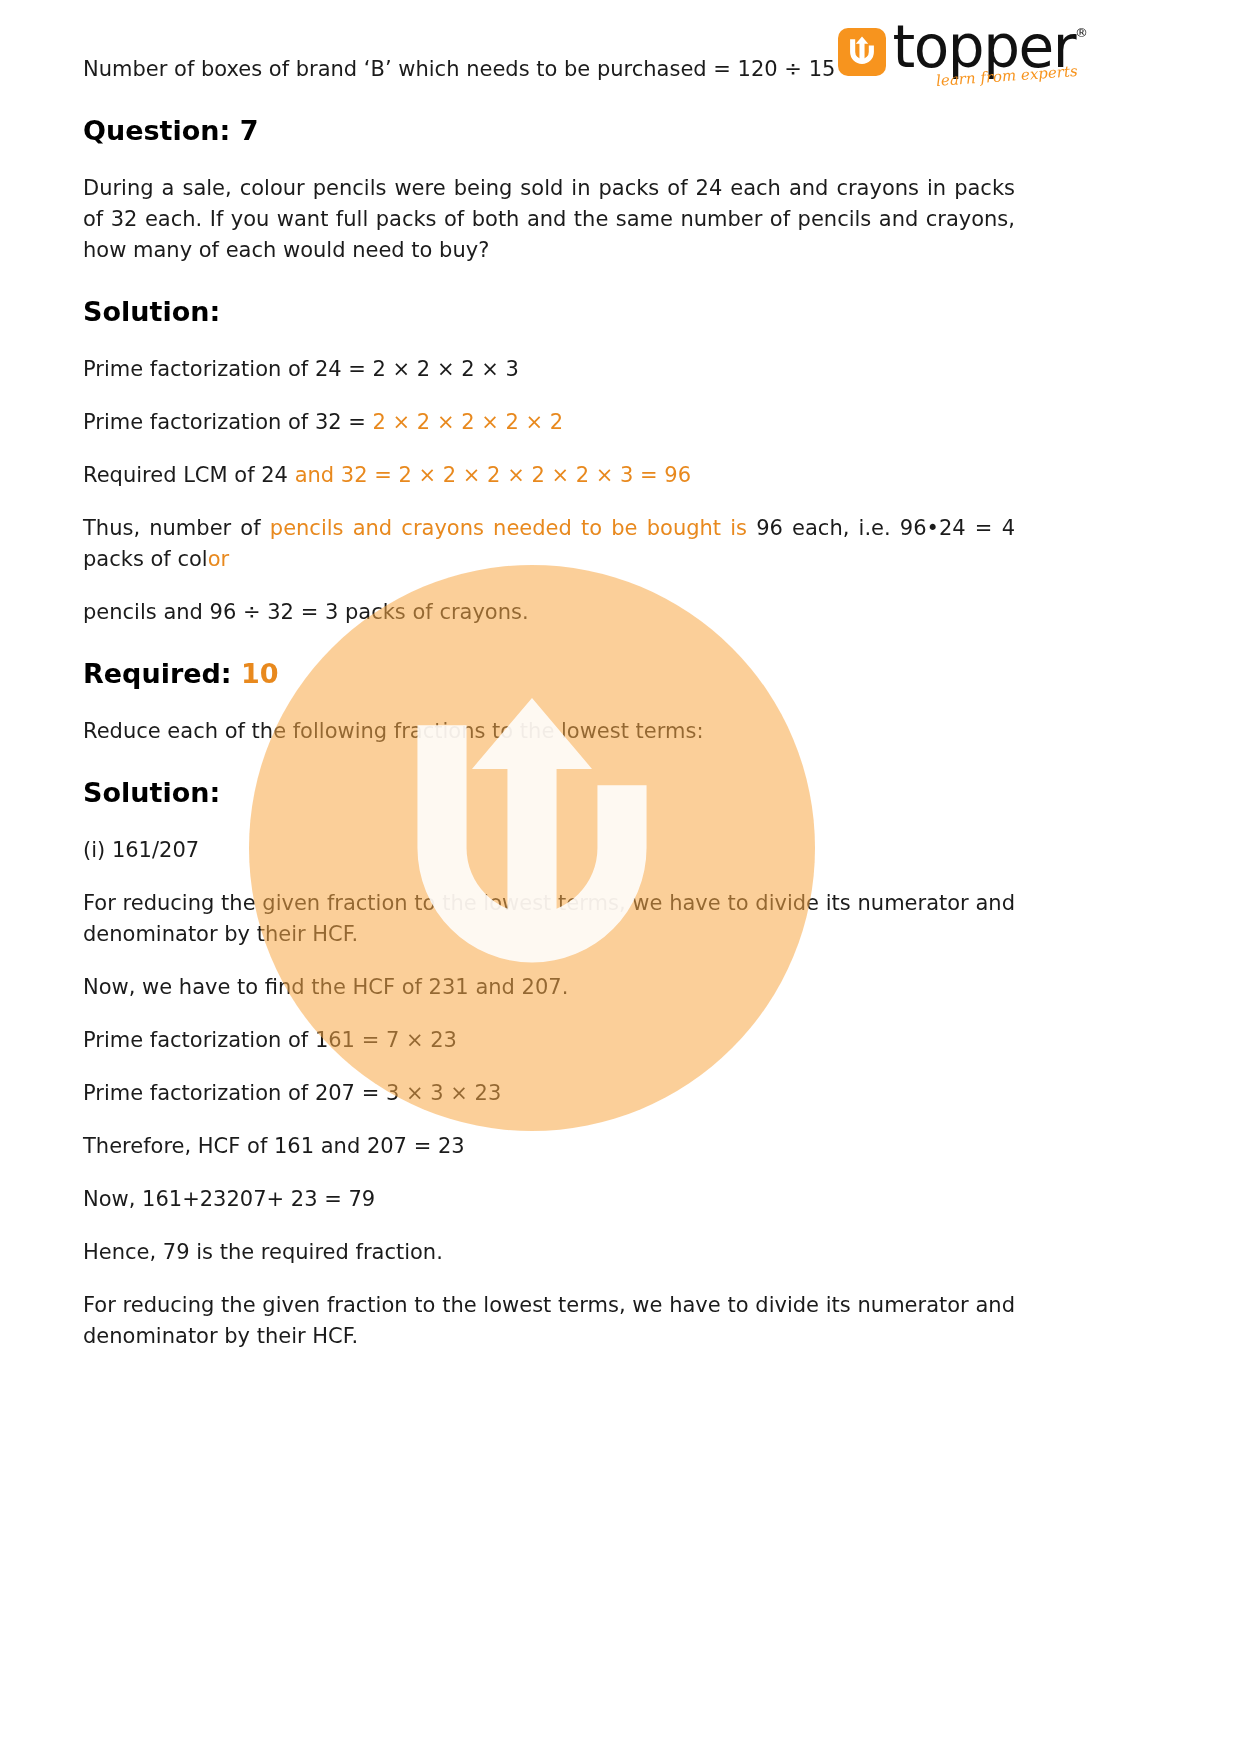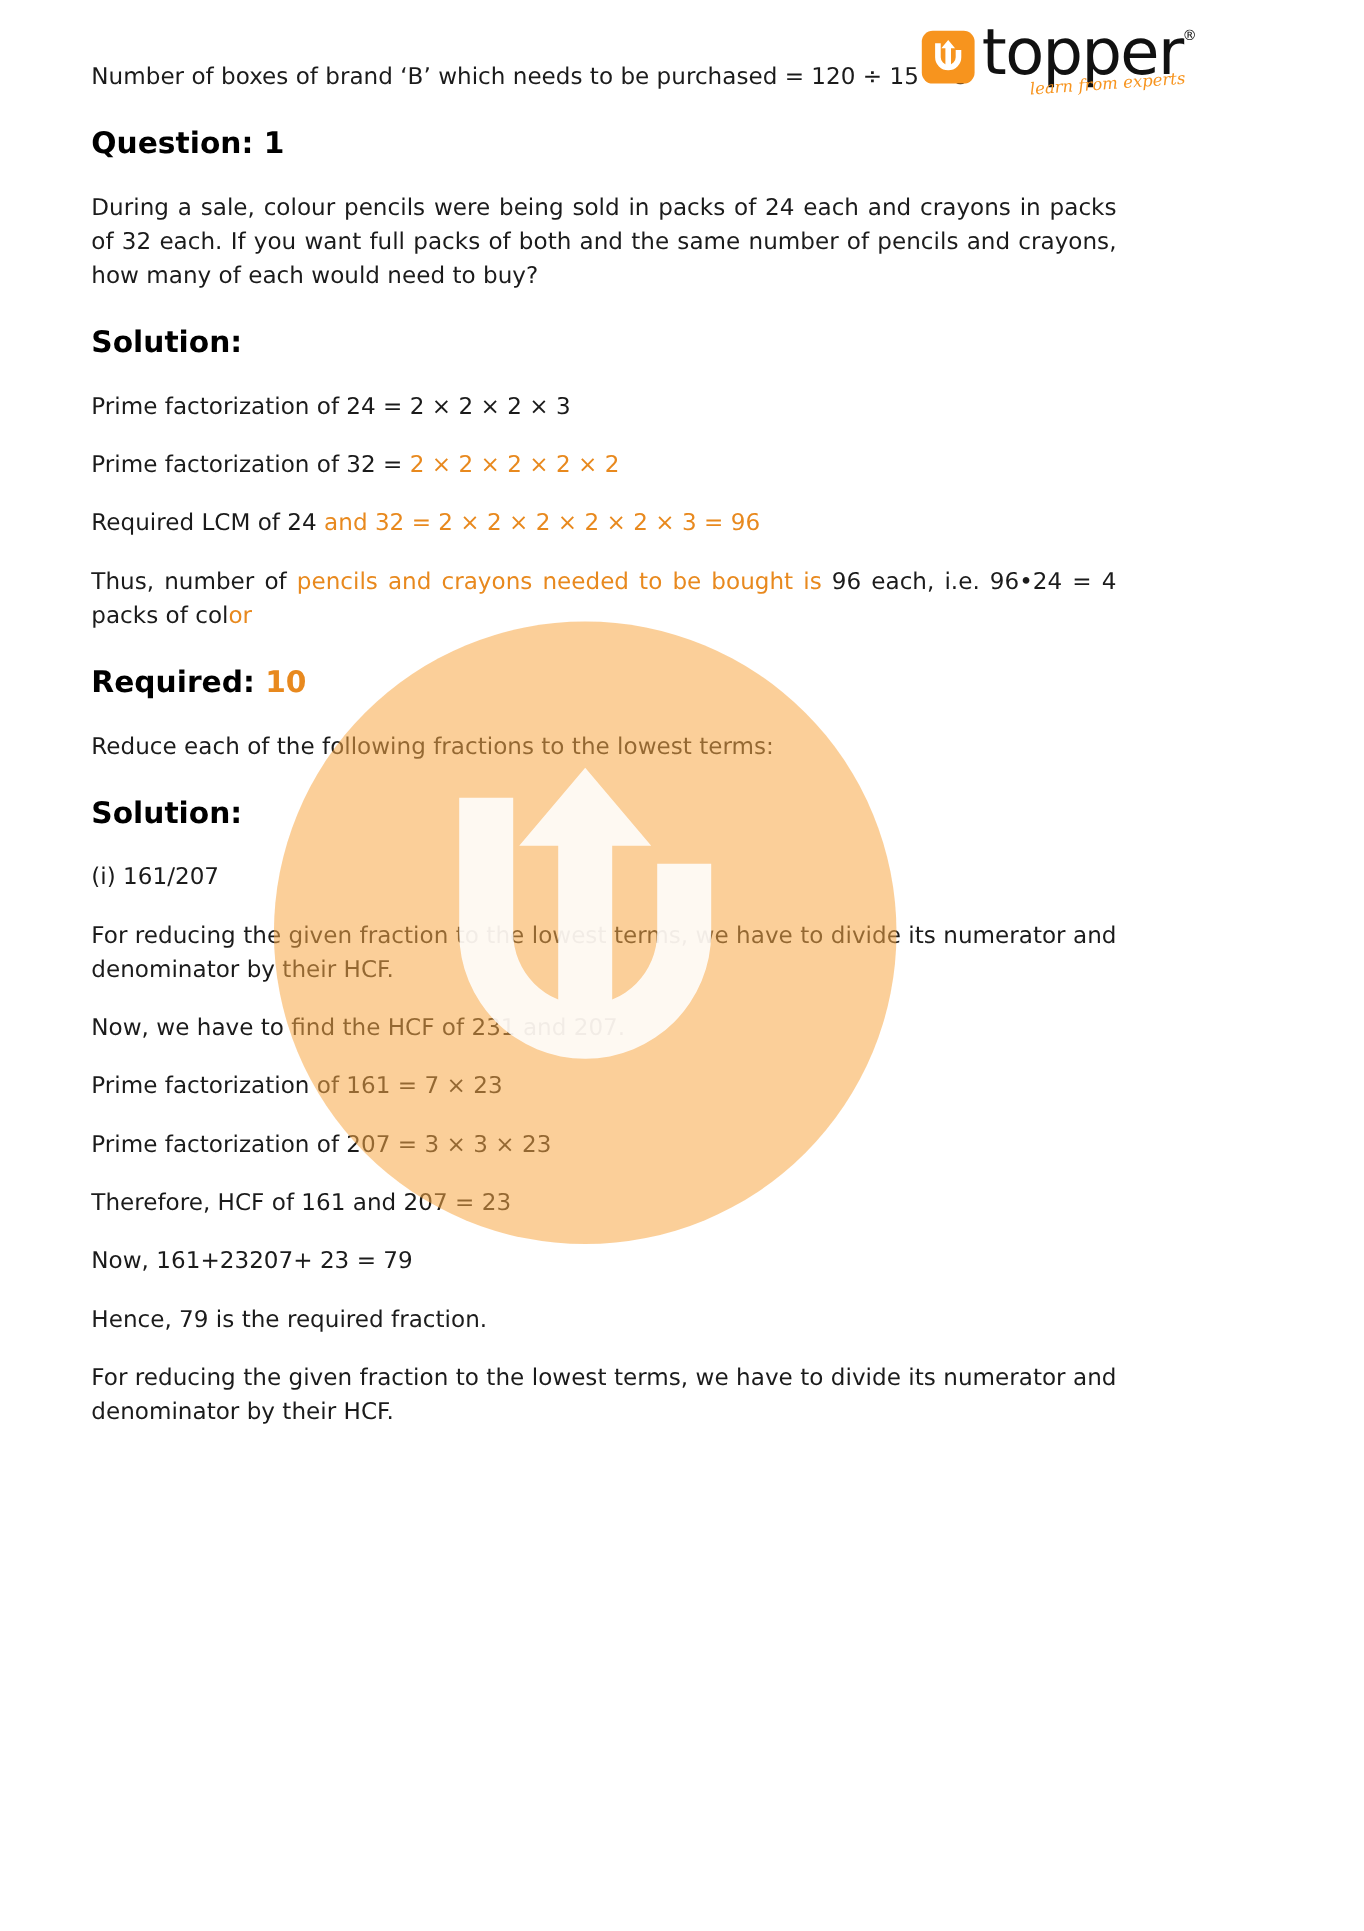--- a/index.html
+++ b/index.html
@@ -76,27 +76,28 @@
       <div class="logo-word-row">
         <span class="logo-word">topper</span>
         <span class="logo-reg">®</span>
       </div>
       <span class="logo-tagline">learn from experts</span>
     </div>
   </div>
 
   <div class="content">
       <p class="para"><span>Number of boxes of brand ‘B’ which needs to be purchased = 120 ÷ 15 = 8</span></p>
-      <h2 class="heading"><span>Question: 1</span></h2>
+      <h2 class="heading"><span>Question: 7</span></h2>
       <p class="para"><span>During a sale, colour pencils were being sold in packs of 24 each and crayons in packs of 32 each. If you want full packs of both and the same number of pencils and crayons, how many of each would need to buy?</span></p>
       <h2 class="heading"><span>Solution:</span></h2>
       <p class="para"><span>Prime factorization of 24 = 2 × 2 × 2 × 3</span></p>
       <p class="para"><span>Prime factorization of 32 = </span><span class="accent">2 × 2 × 2 × 2 × 2</span></p>
       <p class="para"><span>Required LCM of 24 </span><span class="accent">and 32 = 2 × 2 × 2 × 2 × 2 × 3 = 96</span></p>
       <p class="para"><span>Thus, number of </span><span class="accent">pencils and crayons needed to be bought is</span><span> 96 each, i.e. 96•24 = 4 packs of col</span><span class="accent">or</span></p>
+      <p class="para"><span>pencils and 96 ÷ 32 = 3 packs of crayons.</span></p>
       <h2 class="heading"><span>Required: </span><span class="accent">10</span></h2>
       <p class="para"><span>Reduce each of the following fractions to the lowest terms:</span></p>
       <h2 class="heading"><span>Solution:</span></h2>
       <p class="para"><span>(i) 161/207</span></p>
       <p class="para"><span>For reducing the given fraction to the lowest terms, we have to divide its numerator and denominator by their HCF.</span></p>
       <p class="para"><span>Now, we have to find the HCF of 231 and 207.</span></p>
       <p class="para"><span>Prime factorization of 161 = 7 × 23</span></p>
       <p class="para"><span>Prime factorization of 207 = 3 × 3 × 23</span></p>
       <p class="para"><span>Therefore, HCF of 161 and 207 = 23</span></p>
       <p class="para"><span>Now, 161+23207+ 23 = 79</span></p>

